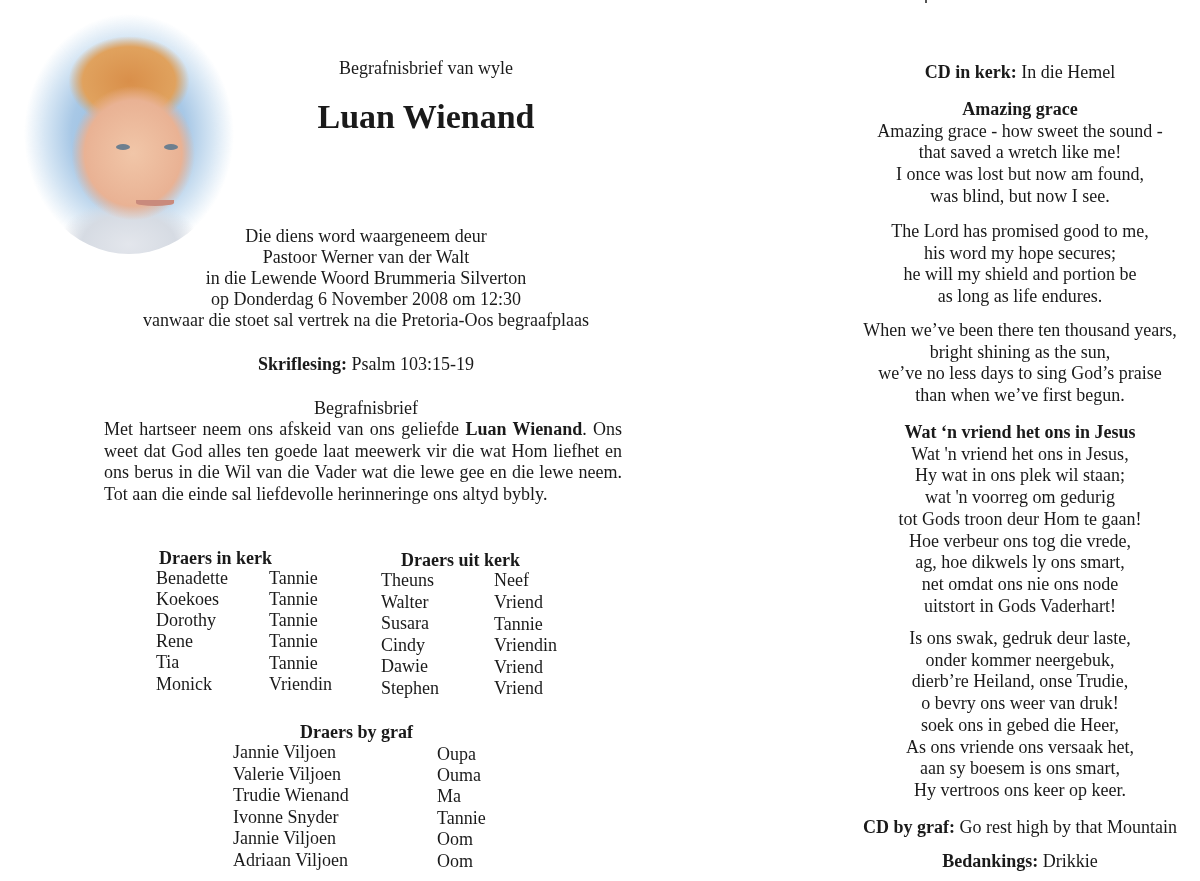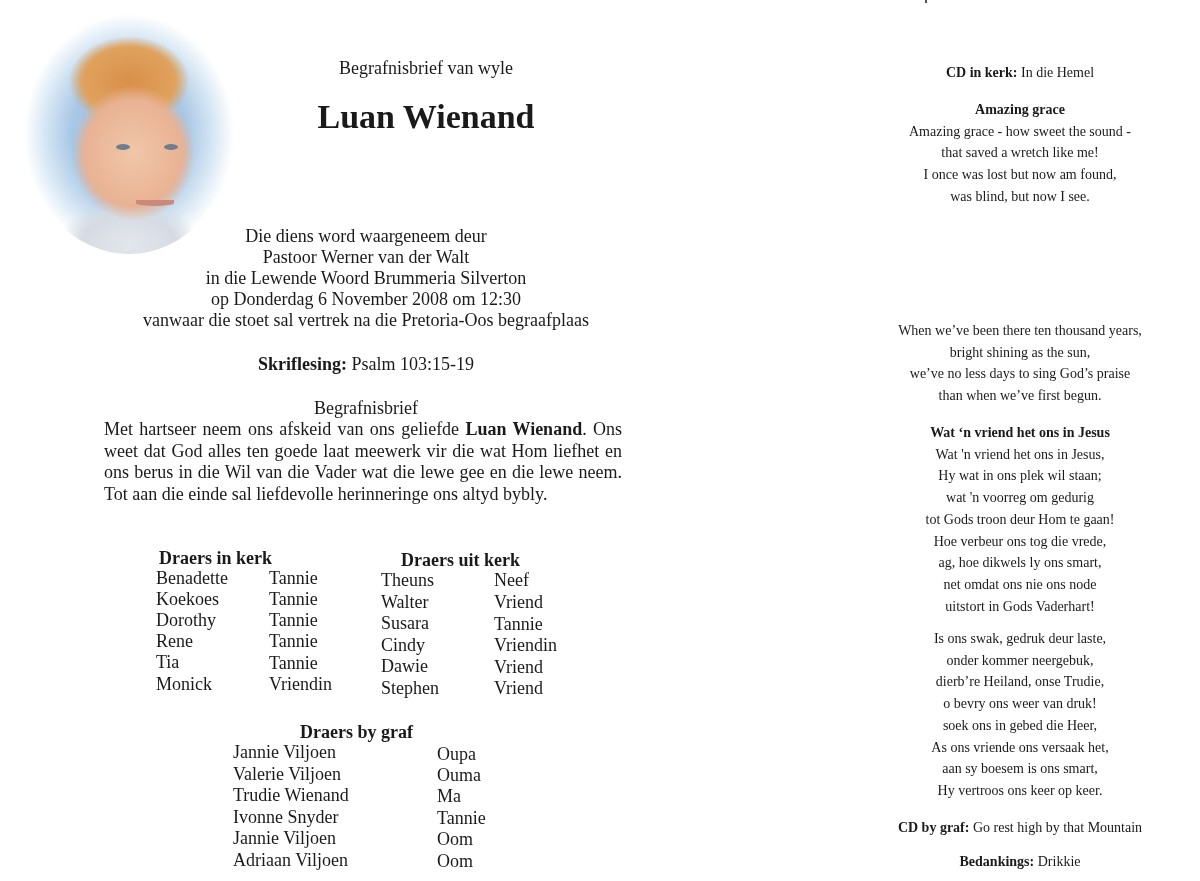--- a/index.html
+++ b/index.html
@@ -56,21 +56,21 @@
     }
 
     .bearers { position: absolute; font-size: 18px; line-height: 21.5px; }
     .bearers .hdr { font-weight: bold; position: absolute; white-space: nowrap; }
     .bearers .row { position: absolute; white-space: nowrap; }
     .b1 { left: 140px; top: 548px; }
     .b2 { left: 365px; top: 550px; }
     .b3 { left: 215px; top: 722px; }
 
     
-    .rp { position: absolute; left: 0; width: 360px; text-align: center; font-size: 14px; line-height: 21.7px; }
+    .rp { position: absolute; left: 0; width: 360px; text-align: center; font-size: 18px; line-height: 21.7px; }
     .rp b { font-weight: bold; }
     .stanza-line { display: block; white-space: nowrap; }
 
     .mark { position: absolute; left: 925px; top: 0px; width: 2px; height: 3px; background: #555; }
   </style>
 </head>
 <body>
 
 <div class="page left-page">
   <div class="portrait">
@@ -155,20 +155,26 @@
   </div>
 
   <div class="rp" style="top:99px;">
     <b class="stanza-line">Amazing grace</b>
     <span class="stanza-line">Amazing grace -  how sweet the sound -</span>
     <span class="stanza-line">that saved a wretch like me!</span>
     <span class="stanza-line">I once was lost but now am found,</span>
     <span class="stanza-line">was blind, but now I see.</span>
   </div>
 
+  <div class="rp" style="top:221px;">
+    <span class="stanza-line">The Lord has promised good to me,</span>
+    <span class="stanza-line">his word my hope secures;</span>
+    <span class="stanza-line">he will my shield and portion be</span>
+    <span class="stanza-line">as long as life endures.</span>
+  </div>
 
   <div class="rp" style="top:320px;">
     <span class="stanza-line">When we’ve been there ten thousand years,</span>
     <span class="stanza-line">bright shining as the sun,</span>
     <span class="stanza-line">we’ve no less days to sing God’s praise</span>
     <span class="stanza-line">than when we’ve first begun.</span>
   </div>
 
   <div class="rp" style="top:422px;">
     <b class="stanza-line">Wat ‘n vriend het ons in Jesus</b>

